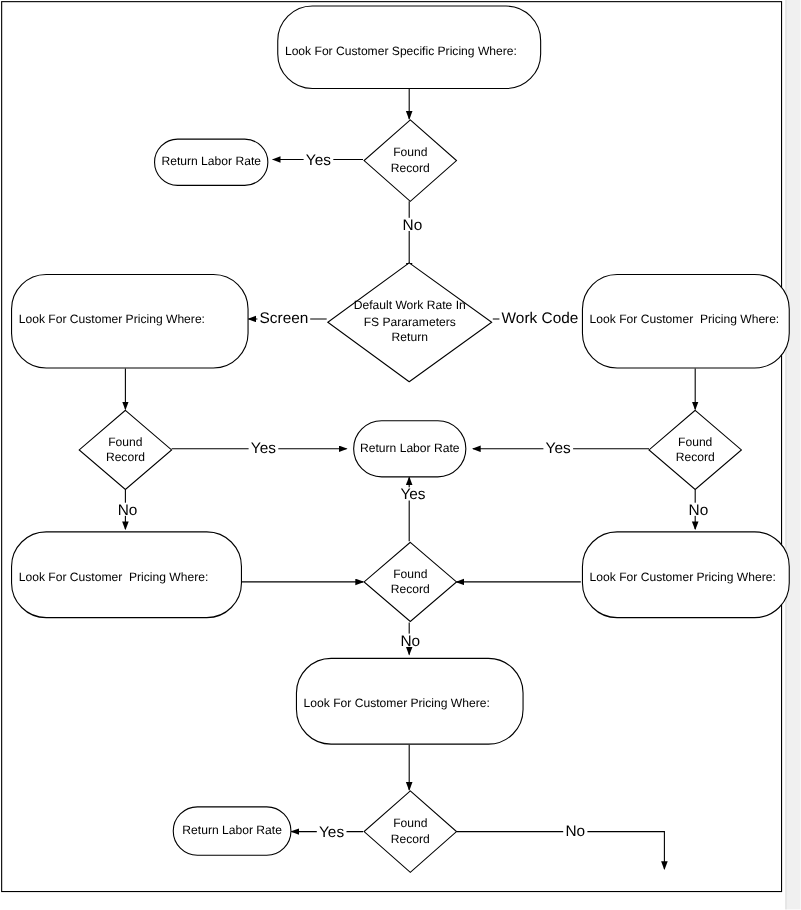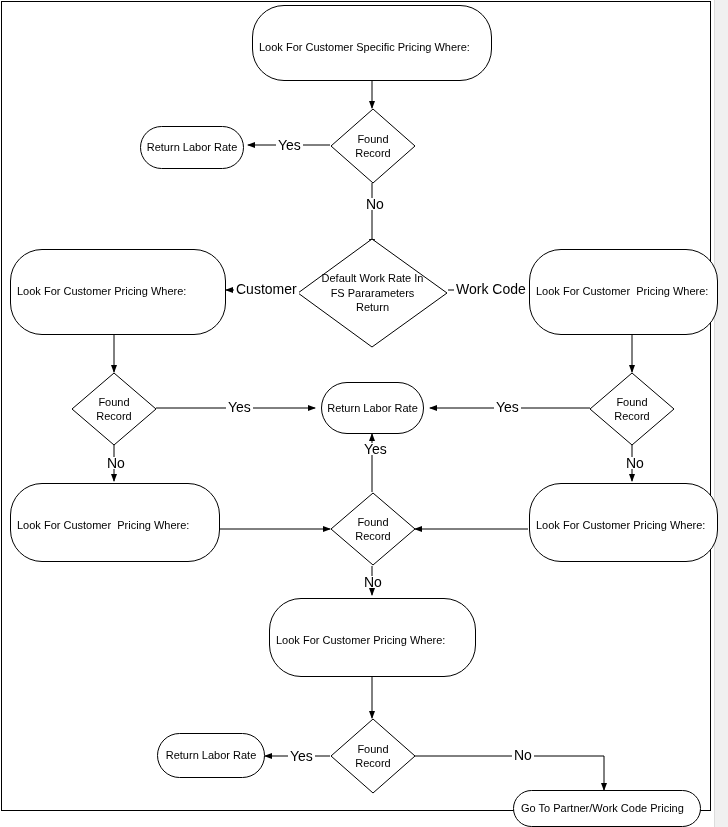--- a/index.html
+++ b/index.html
@@ -280,27 +280,24 @@
     <div class="diamond-label">
       <span>Found</span>
       <span>Record</span>
     </div>
   </div>
 
   <div class="node box centered" style="left:157px; top:733px; width:108px; height:45px;">
     <span>Return Labor Rate</span>
   </div>
 
-  <div class="node box leftmid" style="left:513px; top:790px; width:188px; height:37px;">
-    <span>Go To Partner/Work Code Pricing</span>
-  </div>
 
   <div class="edge-label" style="left:276px; top:139px;">Yes</div>
   <div class="edge-label" style="left:364px; top:198px;">No</div>
-  <div class="edge-label" style="left:234px; top:283px;">Customer</div>
+  <div class="edge-label" style="left:234px; top:283px;">Screen</div>
   <div class="edge-label" style="left:454px; top:283px;">Work Code</div>
   <div class="edge-label" style="left:226px; top:401px;">Yes</div>
   <div class="edge-label" style="left:494px; top:401px;">Yes</div>
   <div class="edge-label" style="left:105px; top:457px;">No</div>
   <div class="edge-label" style="left:624px; top:457px;">No</div>
   <div class="edge-label" style="left:362px; top:443px;">Yes</div>
   <div class="edge-label" style="left:362px; top:576px;">No</div>
   <div class="edge-label" style="left:288px; top:750px;">Yes</div>
   <div class="edge-label" style="left:512px; top:749px;">No</div>
 

